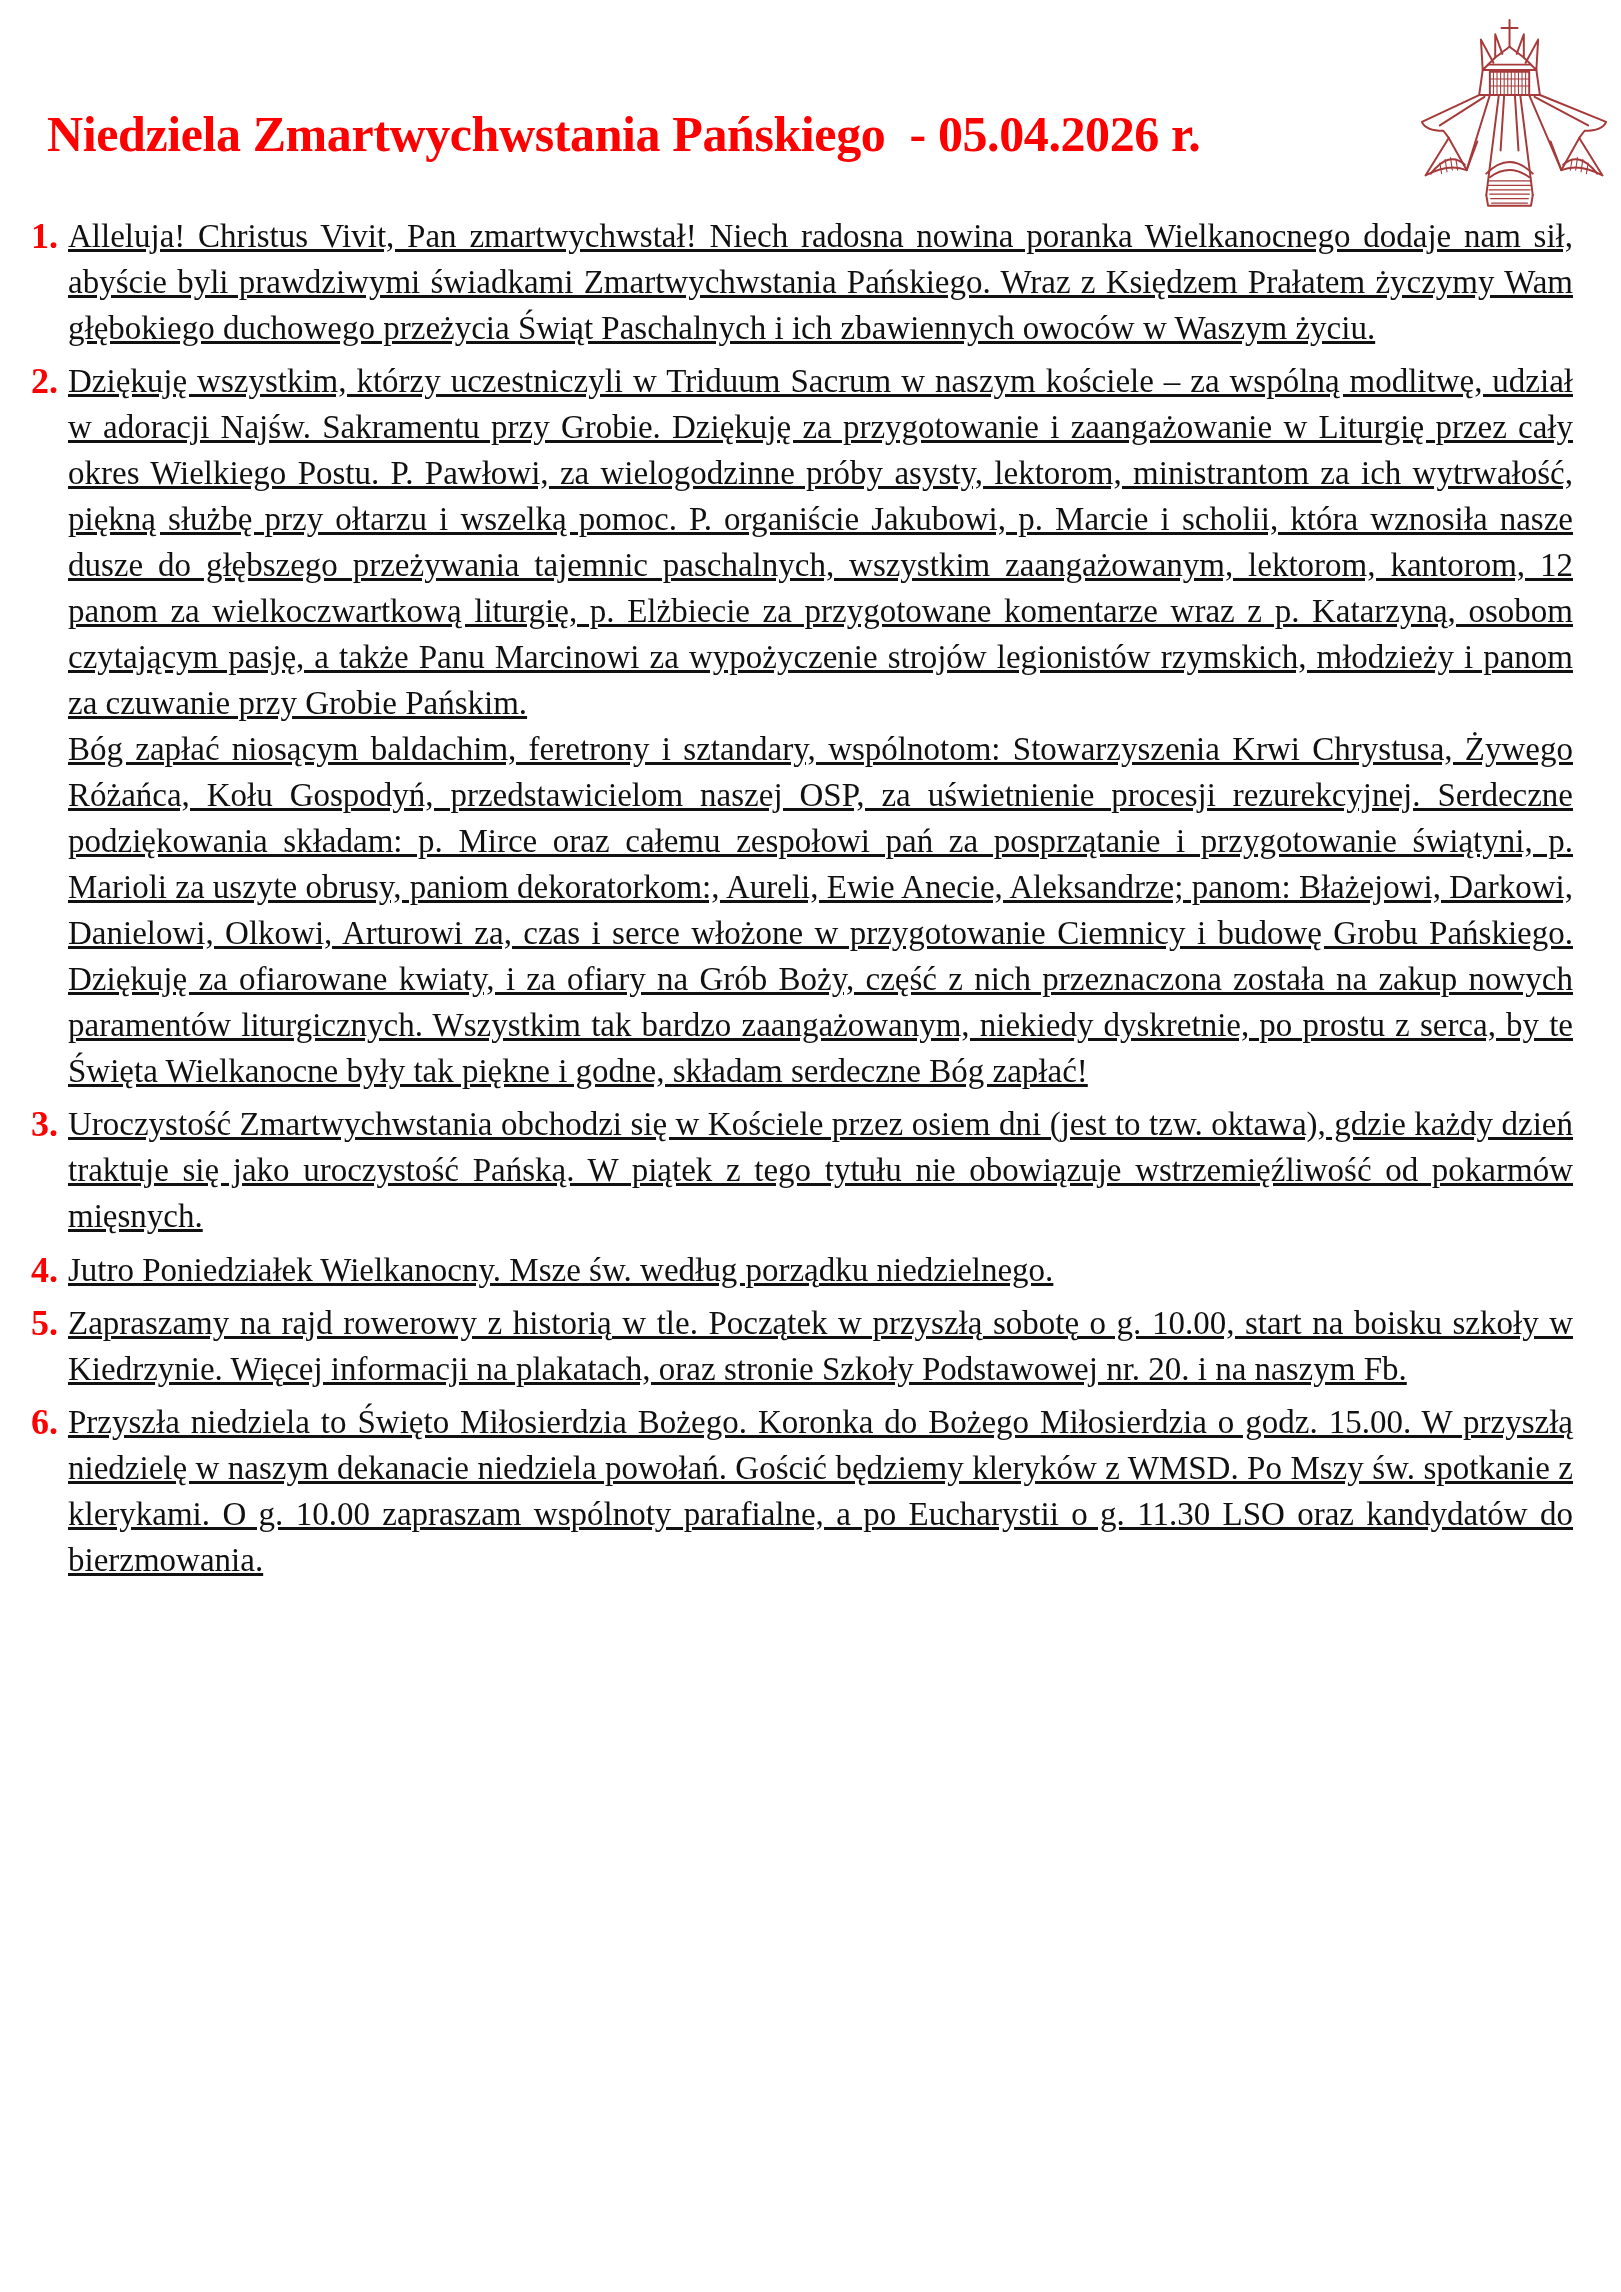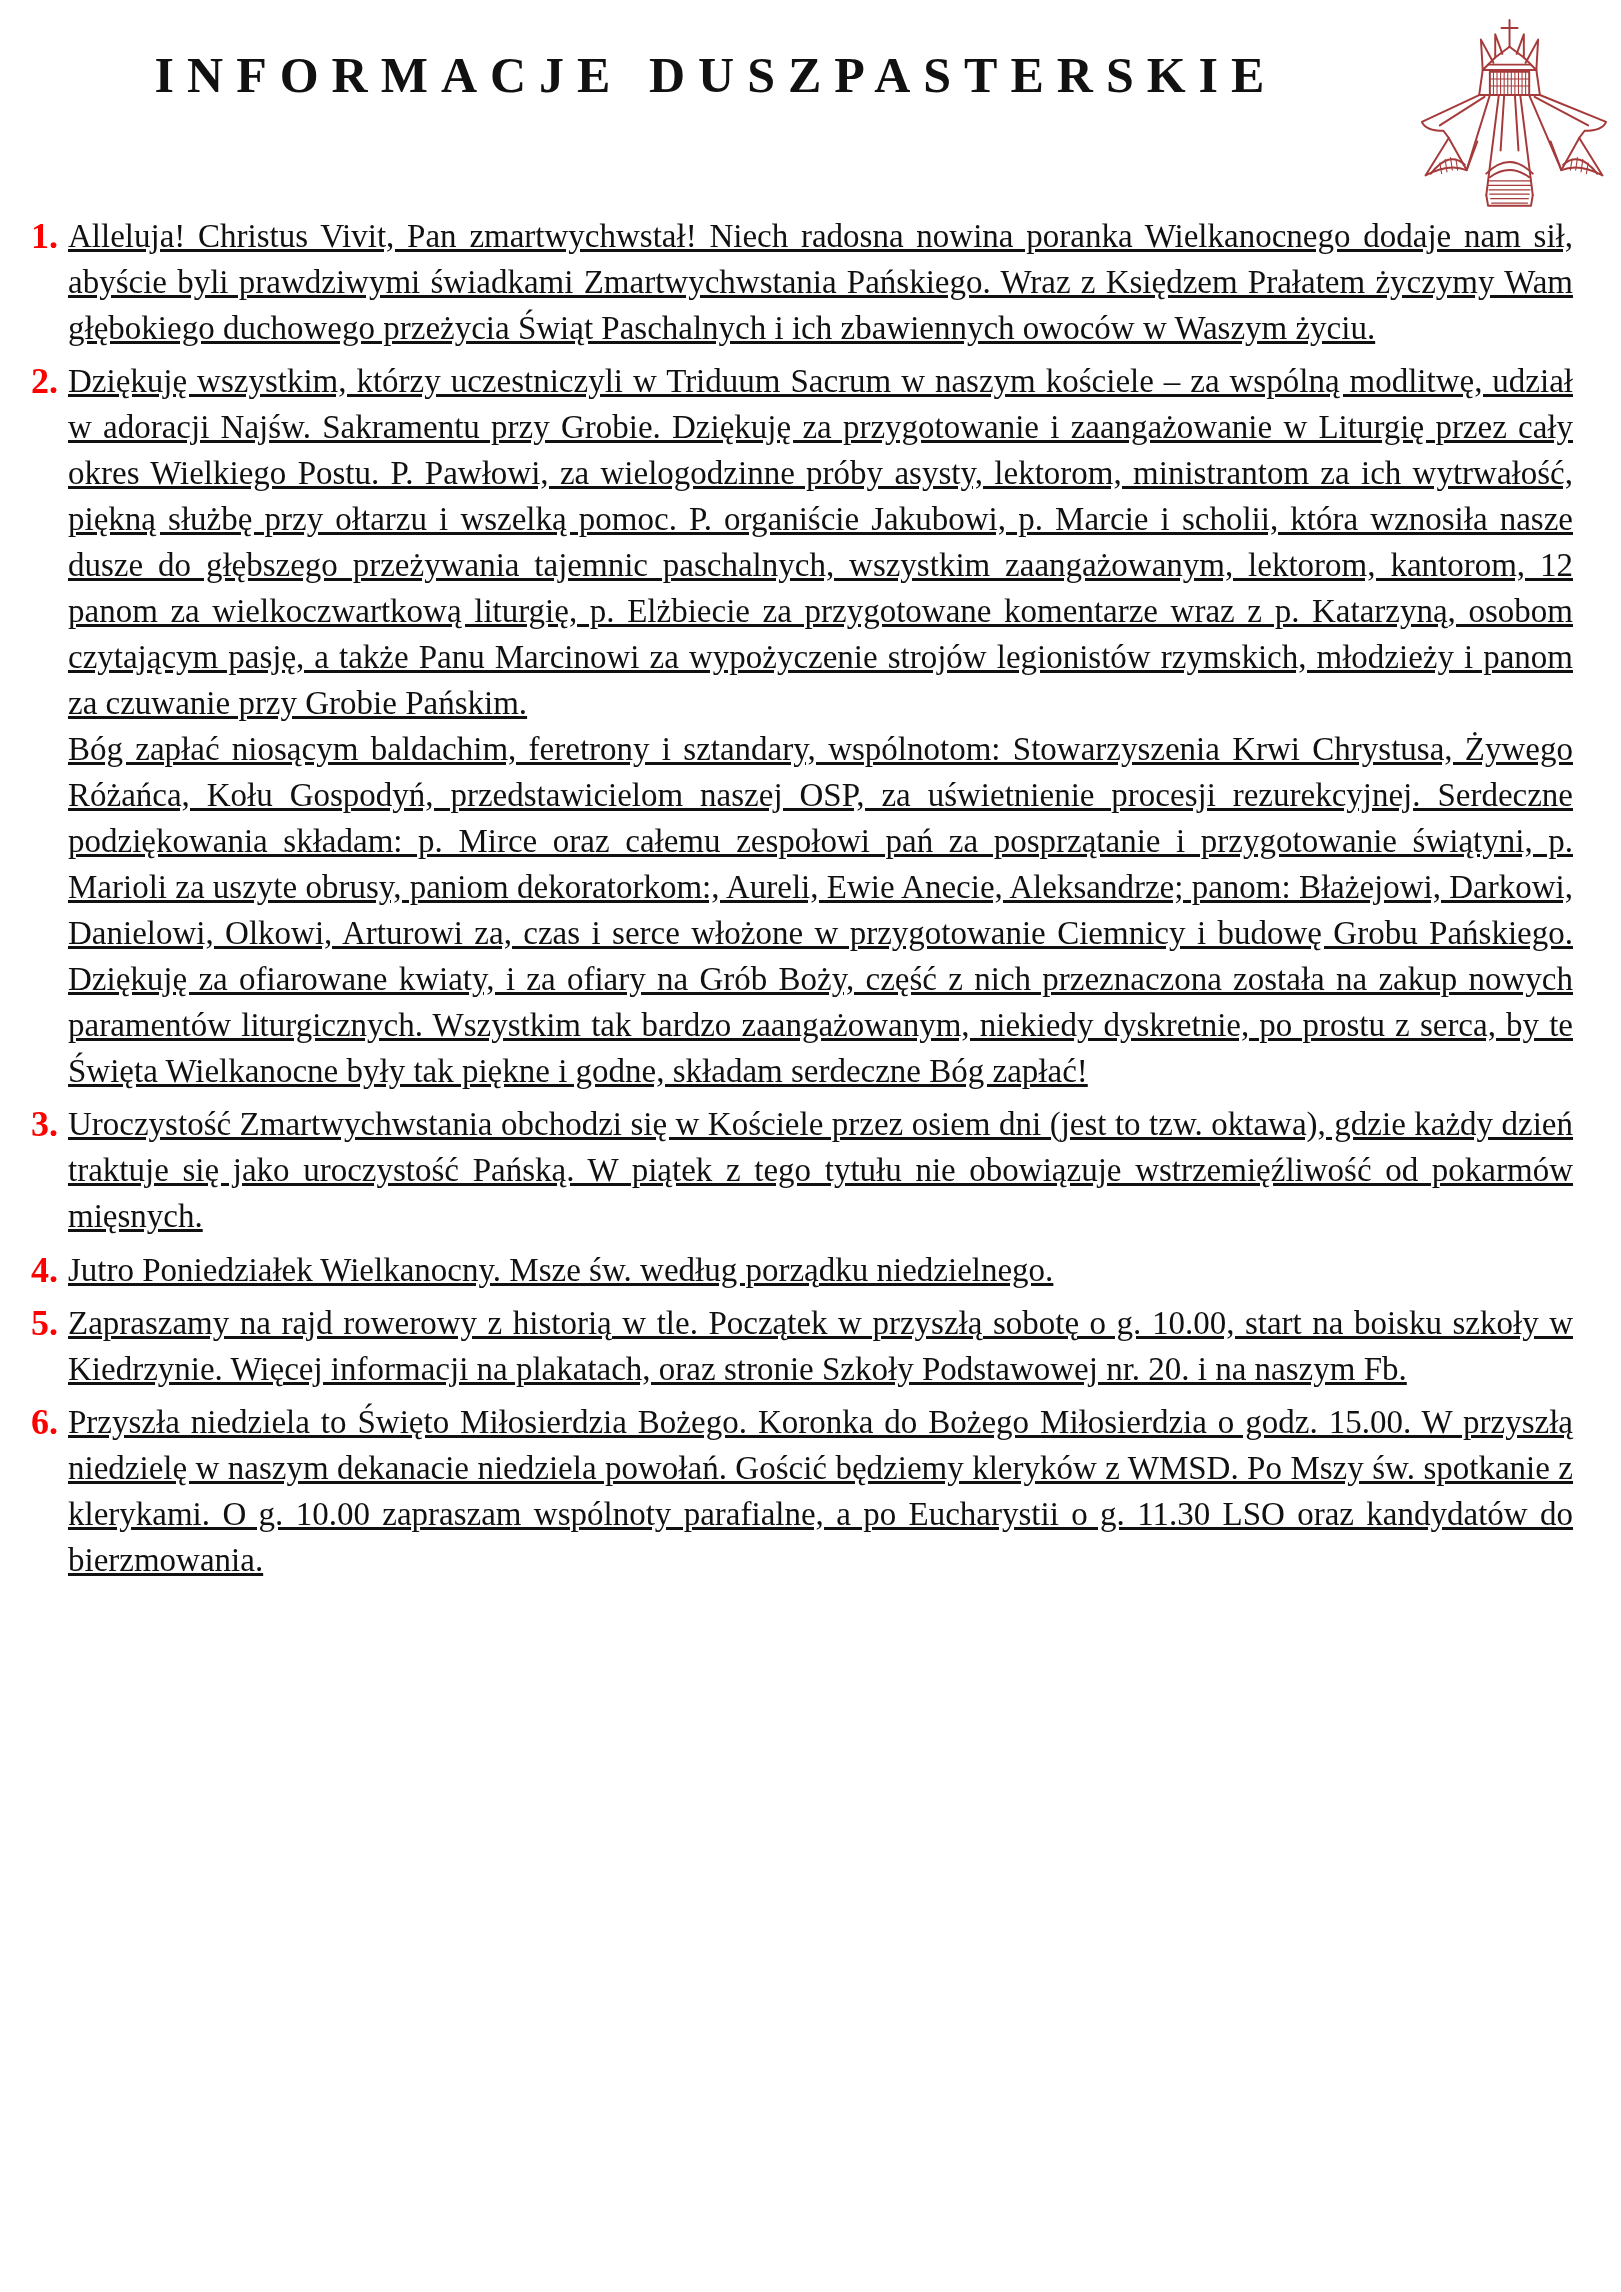--- a/index.html
+++ b/index.html
@@ -82,21 +82,21 @@
     text-decoration: underline;
   }
   .item p.cont {
     margin-top: 0;
   }
 </style>
 </head>
 <body>
 
 <div class="header">
-  <div class="title">INFORMACJE DUSZPASTERSKIE</div>
+  <div class="subtitle">Niedziela Zmartwychwstania Pańskiego  - 05.04.2026 r.</div>
   <div class="logo">
     <svg width="202" height="192" viewBox="0 0 226 214" xmlns="http://www.w3.org/2000/svg" fill="none" stroke="#a63a3a" stroke-width="2.2" stroke-linejoin="round" stroke-linecap="round">
 
       <line x1="108" y1="4" x2="108" y2="34"></line>
       <line x1="99" y1="13" x2="117" y2="13"></line>
 
       <path d="M108 34 L92 46 L92 20 L100 42"></path>
       <path d="M108 34 L124 46 L124 20 L116 42"></path>
       <path d="M92 46 L78 60 L76 26 L90 52"></path>
       <path d="M124 46 L138 60 L140 26 L126 52"></path>

